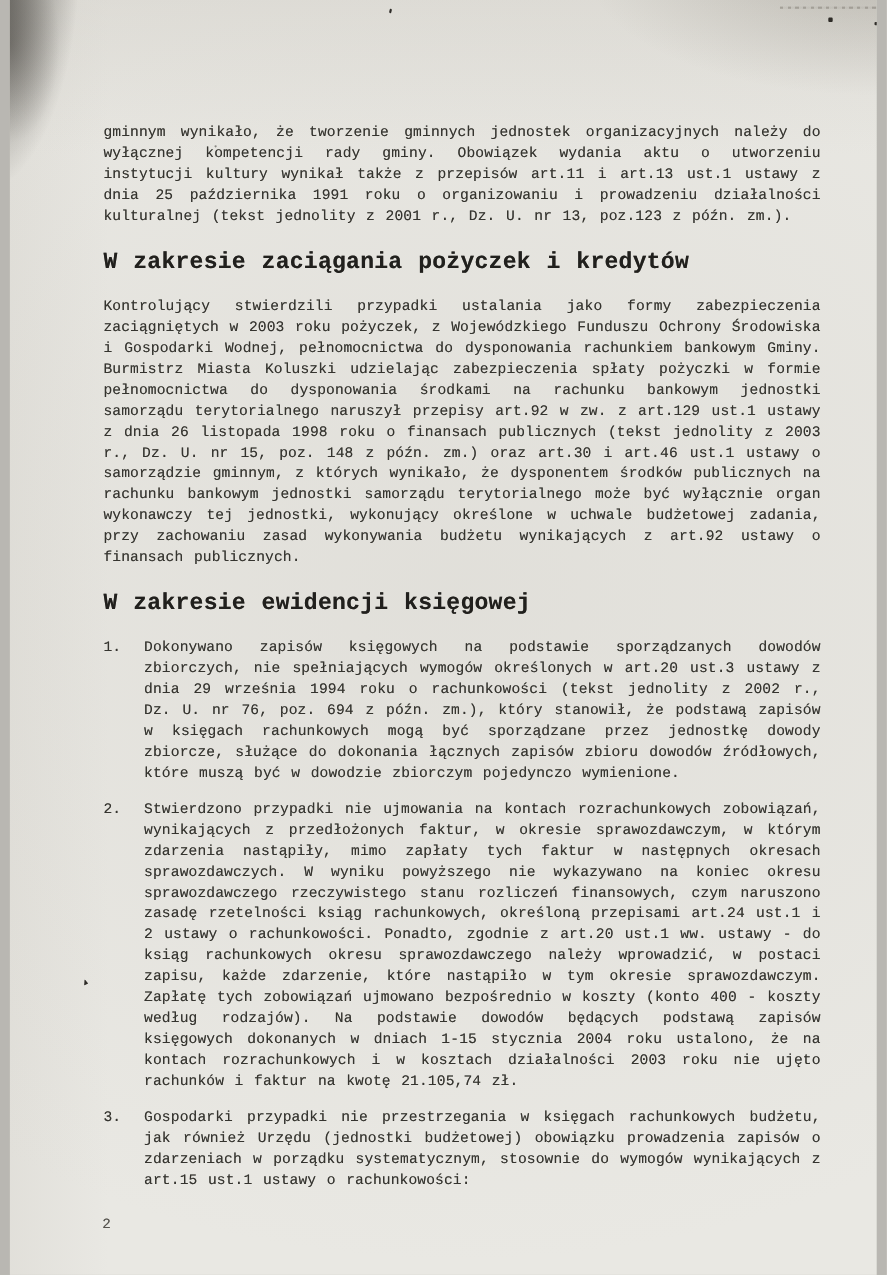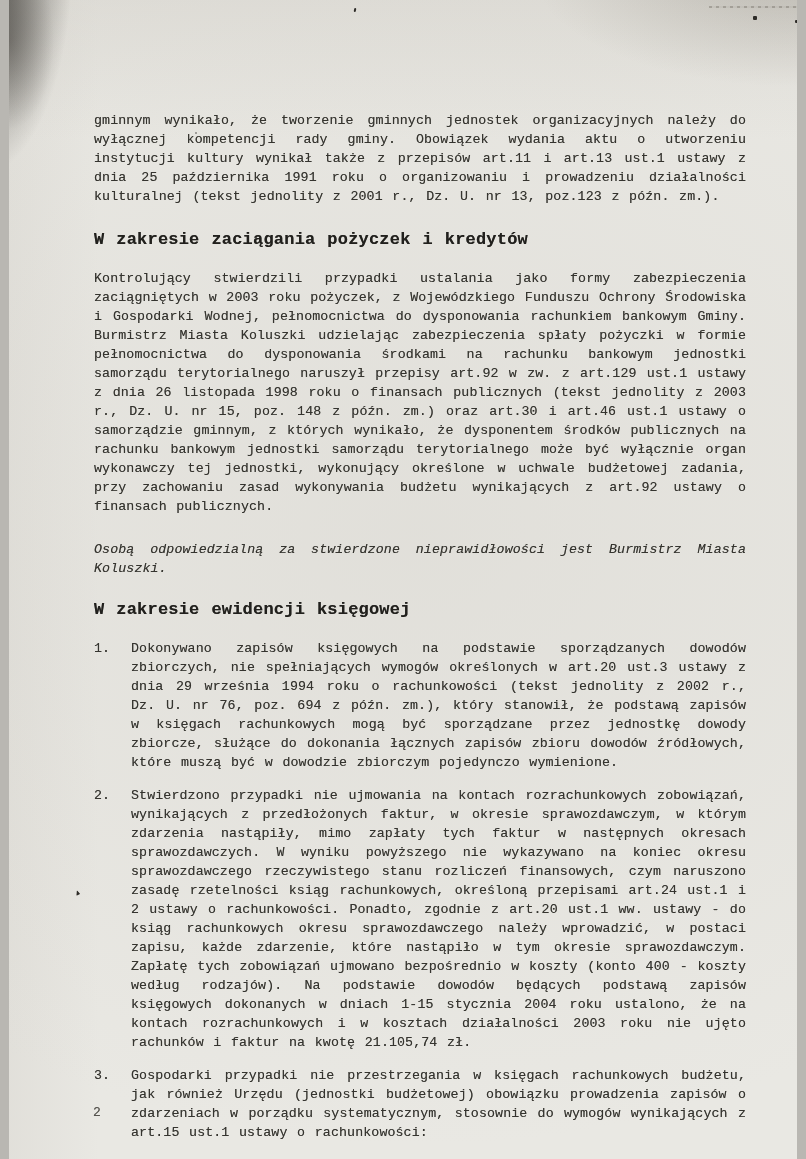--- a/index.html
+++ b/index.html
@@ -74,21 +74,21 @@
     font-size: 13.3px;
     line-height: 19px;
     text-align: justify;
     word-spacing: 1.5px;
     letter-spacing: 0.1px;
     color: #35342f;
     text-shadow: 0 0 0.5px rgba(53,52,47,0.55);
   }
   .para { margin: 0 0 24px 0; }
   .heading {
-    font-size: 17px;
+    font-size: 21px;
     font-weight: bold;
     color: #21201d;
     letter-spacing: 0.2px;
     margin: 0 0 20px 0;
     text-shadow: 0 0 0.6px rgba(33,32,29,0.6);
   }
   .note {
     font-style: italic;
     margin: 0 0 22px 0;
   }
@@ -125,21 +125,20 @@
   <div class="speck s5"></div>
 
   <div class="content body-text">
 
     <p class="para">gminnym wynikało, że tworzenie gminnych jednostek organizacyjnych należy do wyłącznej kompetencji rady gminy. Obowiązek wydania aktu o utworzeniu instytucji kultury wynikał także z przepisów art.11 i art.13 ust.1 ustawy z dnia 25 października 1991 roku o organizowaniu i prowadzeniu działalności kulturalnej (tekst jednolity z 2001 r., Dz. U. nr 13, poz.123 z późn. zm.).</p>
 
     <h2 class="heading">W zakresie zaciągania pożyczek i kredytów</h2>
 
     <p class="para">Kontrolujący stwierdzili przypadki ustalania jako formy zabezpieczenia zaciągniętych w 2003 roku pożyczek, z Wojewódzkiego Funduszu Ochrony Środowiska i Gospodarki Wodnej, pełnomocnictwa do dysponowania rachunkiem bankowym Gminy. Burmistrz Miasta Koluszki udzielając zabezpieczenia spłaty pożyczki w formie pełnomocnictwa do dysponowania środkami na rachunku bankowym jednostki samorządu terytorialnego naruszył przepisy art.92 w zw. z art.129 ust.1 ustawy z dnia 26 listopada 1998 roku o finansach publicznych (tekst jednolity z 2003 r., Dz. U. nr 15, poz. 148 z późn. zm.) oraz art.30 i art.46 ust.1 ustawy o samorządzie gminnym, z których wynikało, że dysponentem środków publicznych na rachunku bankowym jednostki samorządu terytorialnego może być wyłącznie organ wykonawczy tej jednostki, wykonujący określone w uchwale budżetowej zadania, przy zachowaniu zasad wykonywania budżetu wynikających z art.92 ustawy o finansach publicznych.</p>
 
-    <p class="note">Osobą odpowiedzialną za stwierdzone nieprawidłowości jest Burmistrz Miasta Koluszki.</p>
 
     <h2 class="heading">W zakresie ewidencji księgowej</h2>
 
     <div class="numbered-item">
       <span class="num">1.</span>
       <span>Dokonywano zapisów księgowych na podstawie sporządzanych dowodów zbiorczych, nie spełniających wymogów określonych w art.20 ust.3 ustawy z dnia 29 września 1994 roku o rachunkowości (tekst jednolity z 2002 r., Dz. U. nr 76, poz. 694 z późn. zm.), który stanowił, że podstawą zapisów w księgach rachunkowych mogą być sporządzane przez jednostkę dowody zbiorcze, służące do dokonania łącznych zapisów zbioru dowodów źródłowych, które muszą być w dowodzie zbiorczym pojedynczo wymienione.</span>
     </div>
 
     <div class="numbered-item">
       <span class="num">2.</span>

